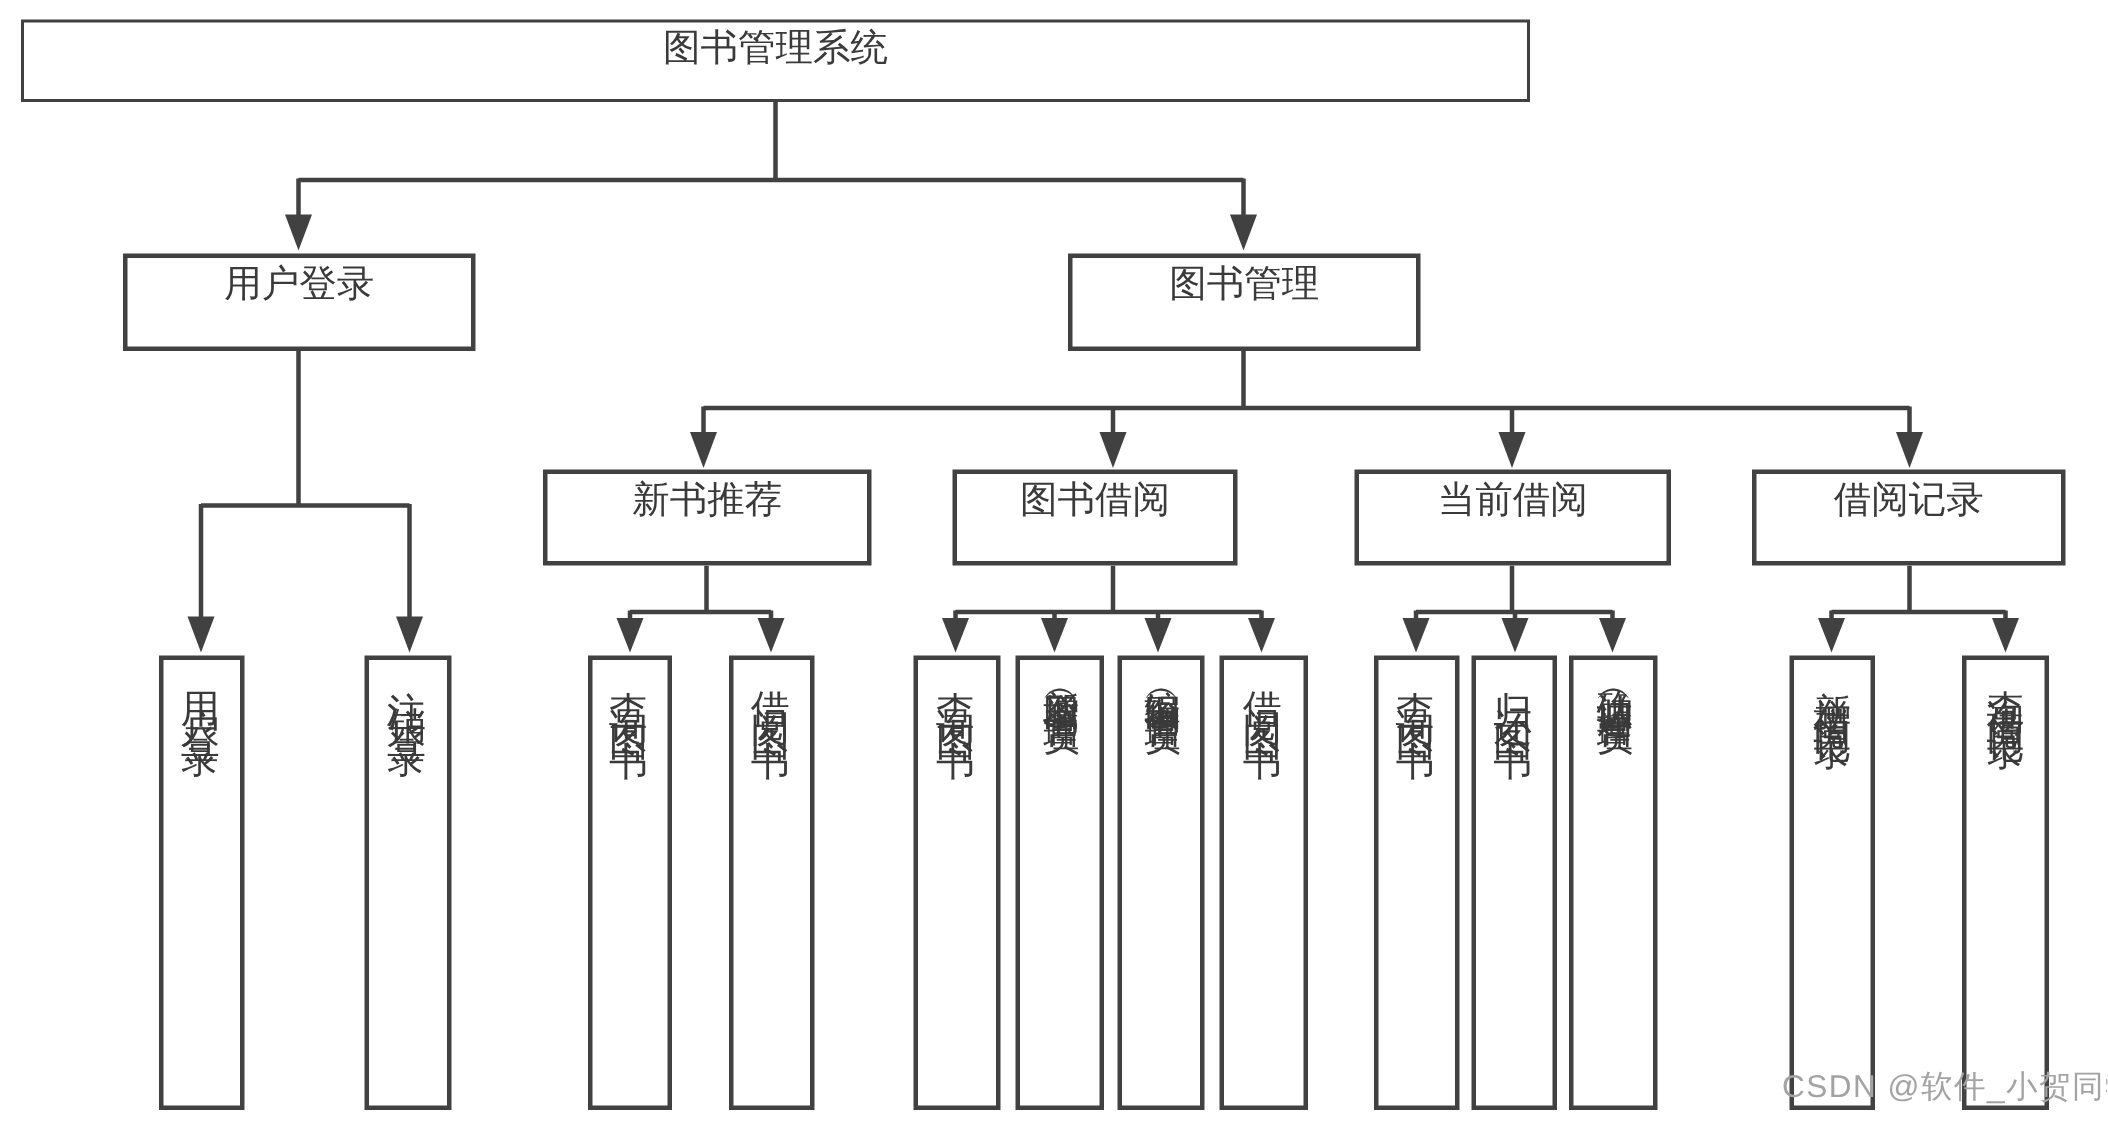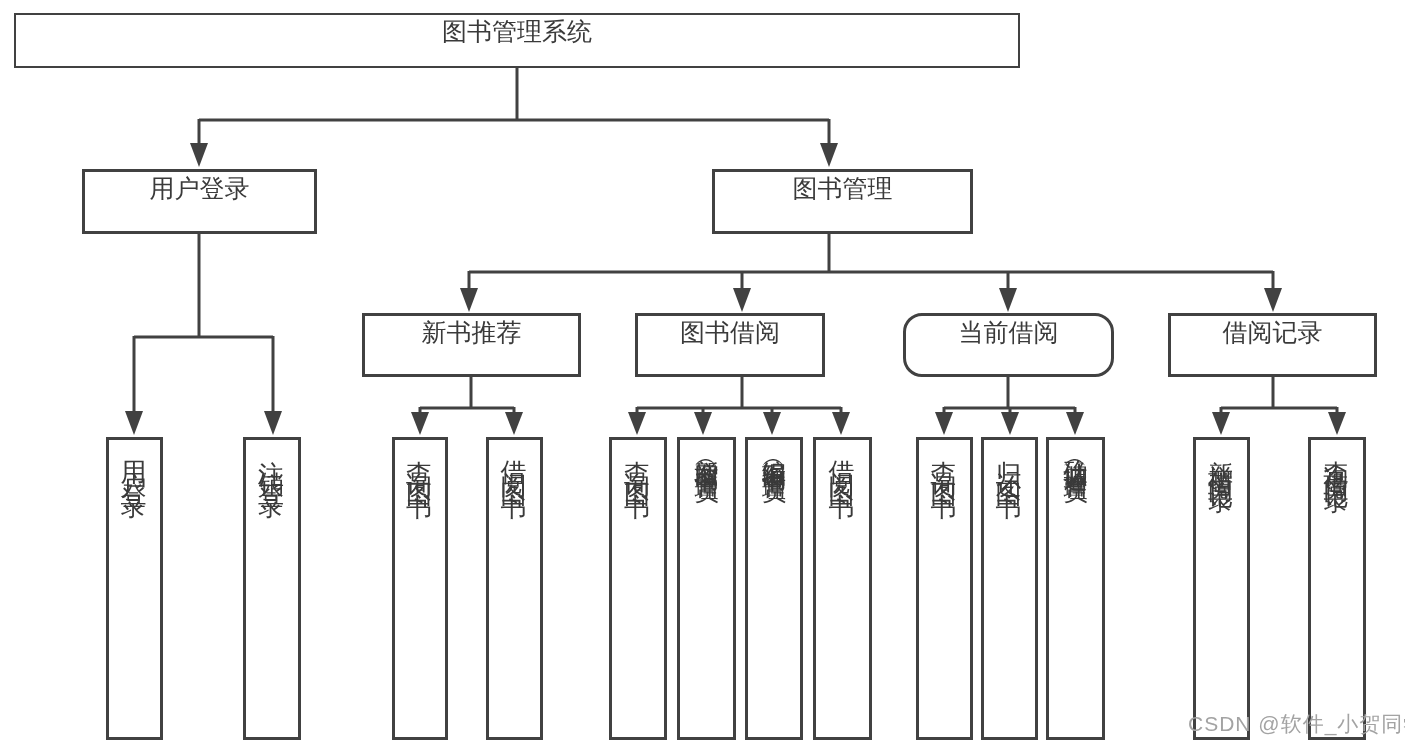--- a/index.html
+++ b/index.html
@@ -41,24 +41,24 @@
     left:1188px;top:710px;
     font-size:21px;
     color:#a3a3a3;
     letter-spacing:1px;
     white-space:nowrap;
   }
 
   
   #b-root {left:14px;  top:13px;  width:1006px;height:55px;}
   #b-l2a  {left:82px;  top:169px; width:235px; height:65px;}
-  #b-l2b  {left:712px; top:169px; width:261px; height:65px;}
+  #b-l2b  {left:712px; top:169px; width:235px; height:65px;}
   #b-l3a  {left:362px; top:313px; width:219px; height:64px;}
   #b-l3b  {left:635px; top:313px; width:190px; height:64px;}
-  #b-l3c  {left:903px; top:313px; width:211px; height:64px;border-radius:19px;}
+  #b-l3c  {left:903px; top:313px; width:211px; height:64px;}
   #b-l3d  {left:1168px;top:313px; width:209px; height:64px;}
   .leafbox{top:437px;height:303px;}
   #b-a1{left:106px; width:57px;}
   #b-a2{left:243px; width:58px;}
   #b-b1{left:392px; width:56px;}
   #b-b2{left:486px; width:57px;}
   #b-c1{left:609px; width:58px;}
   #b-c2{left:677px; width:59px;}
   #b-c3{left:745px; width:58px;}
   #b-c4{left:813px; width:59px;}

